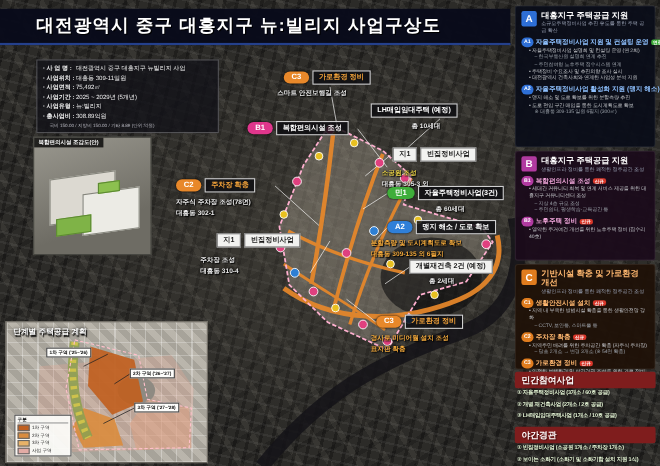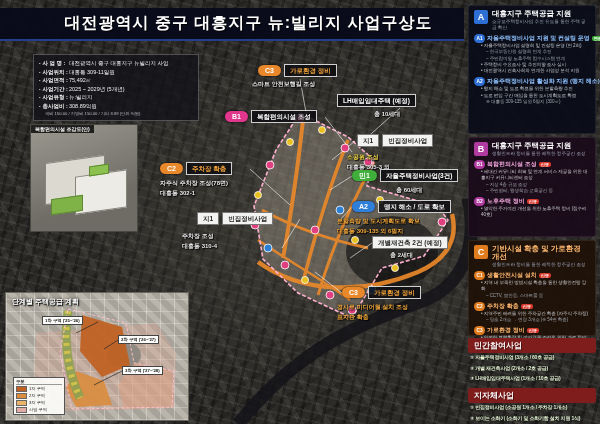--- a/index.html
+++ b/index.html
@@ -12,21 +12,21 @@
         radial-gradient(ellipse at 55% 50%, rgba(82,78,68,.55), transparent 62%),
         repeating-linear-gradient(13deg, rgba(255,255,255,.05) 0 2px, transparent 2px 9px),
         repeating-linear-gradient(103deg, rgba(0,0,0,.28) 0 3px, transparent 3px 11px),
         repeating-linear-gradient(58deg, rgba(190,184,168,.08) 0 5px, transparent 5px 23px),
         repeating-linear-gradient(-32deg, rgba(0,0,0,.18) 0 4px, transparent 4px 17px);}
   .overlay{position:absolute;left:0;top:0;}
 
   
   .titlebar{position:absolute;left:0;top:8px;width:464px;height:33px;
       background:rgba(8,10,26,.96);border-bottom:2px solid #24408c;
-      display:flex;align-items:center;padding-left:33px;box-sizing:border-box;justify-content:center;}
+      display:flex;align-items:center;padding-left:33px;box-sizing:border-box;}
   .titlebar span{color:#fff;font-weight:bold;font-size:16px;letter-spacing:1px;
       text-shadow:1px 1px 0 #000;}
 
   
   .info{position:absolute;left:33px;top:54px;width:166px;
       background:rgba(18,18,24,.78);border:1px solid rgba(255,255,255,.25);
       padding:4px 5px;box-sizing:border-box;}
   .irow{display:flex;font-size:5.5px;line-height:8.5px;color:#f0f0f0;}
   .irow .l{width:30px;flex:none;font-weight:bold;}
   .irow .l::before{content:"· ";}
@@ -356,21 +356,21 @@
       <div class="bl" style="padding-left:12px;color:#9aa0a8;">– 스마트 안전 보행환경 조성</div>
     </div>
   </div>
 
   <div class="gh" style="top:338px;">민간참여사업</div>
   <div class="gl" style="top:352px;">
     <div>① 자율주택정비사업 (3개소 / 60호 공급)</div>
     <div>② 개별 재건축사업 (2개소 / 2호 공급)</div>
     <div>③ LH매입임대주택사업 (1개소 / 10호 공급)</div>
   </div>
-  <div class="gh" style="top:388px;">지자체사업</div>
+  <div class="gh" style="top:388px;">야간경관</div>
   <div class="gl" style="top:402px;">
     <div>① 빈집정비사업 (소공원 1개소 / 주차장 1개소)</div>
     <div>② 보이는 소화기 (소화기 및 소화기함 설치 지원 1식)</div>
   </div>
 
   <div class="phase">
     <svg width="182" height="127" viewBox="0 0 182 127" style="position:absolute;left:0;top:0;">
       <path d="M30,40 L150,30 L170,60 L168,115 L60,118 L28,85 Z" fill="rgba(226,168,150,.32)"></path>
       <ellipse cx="118" cy="62" rx="17" ry="13" fill="#8e8a82"></ellipse>
       <path d="M76,22 L116,34 L124,72 L96,84 L74,58 Z" fill="#c06020" opacity=".92"></path>

